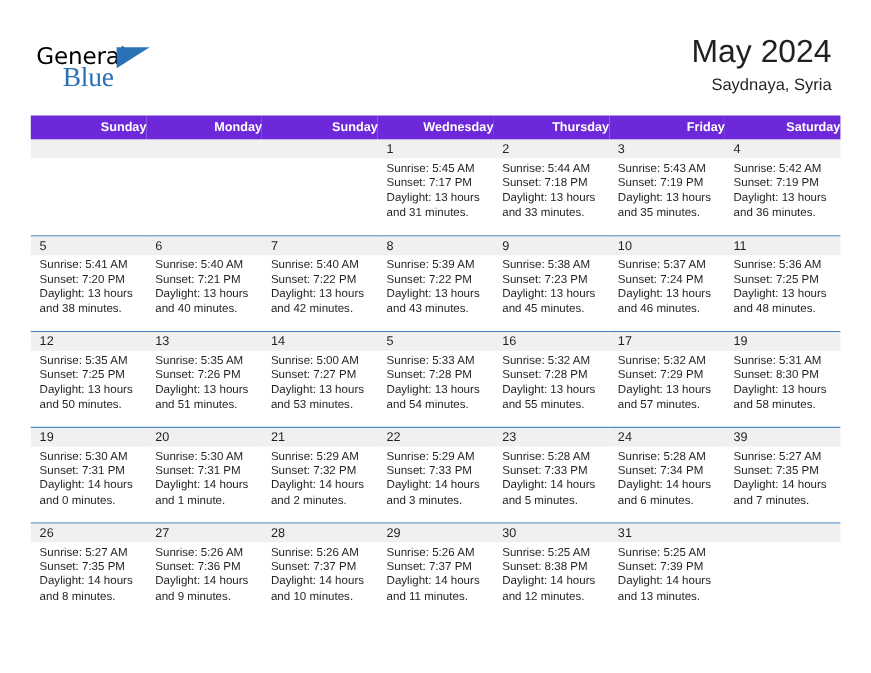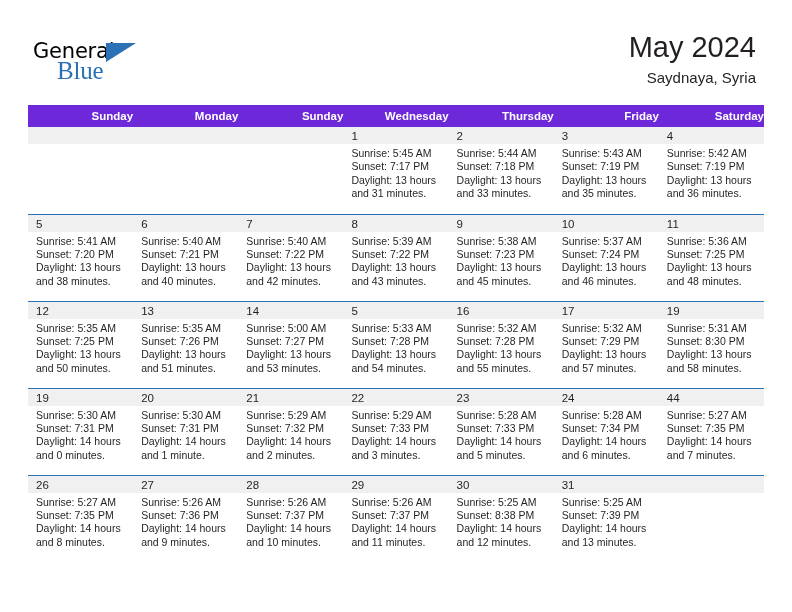--- a/index.html
+++ b/index.html
@@ -445,21 +445,21 @@
               <div class="daynum-bar">24</div>
               <div class="cell-body">
                 <div>Sunrise: 5:28 AM</div>
                 <div>Sunset: 7:34 PM</div>
                 <div class="wrap">Daylight: 14 hours and 6 minutes.</div>
               </div>
             </div>
           </td>
           <td>
             <div class="cell">
-              <div class="daynum-bar">44</div>
+              <div class="daynum-bar">39</div>
               <div class="cell-body">
                 <div>Sunrise: 5:27 AM</div>
                 <div>Sunset: 7:35 PM</div>
                 <div class="wrap">Daylight: 14 hours and 7 minutes.</div>
               </div>
             </div>
           </td>
         </tr>
         <tr>
           <td>

